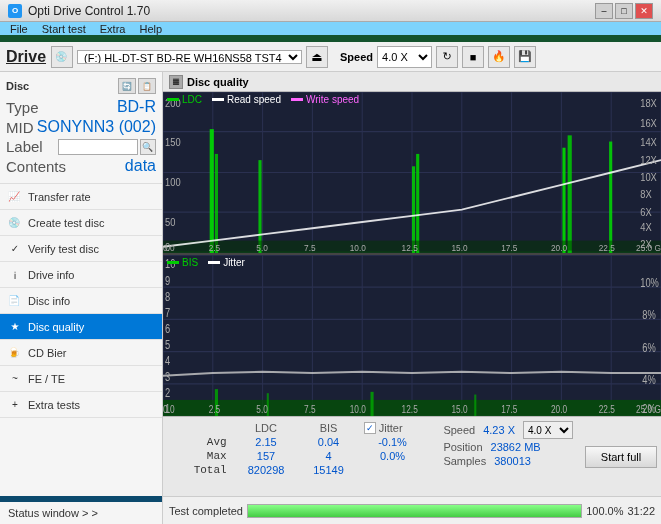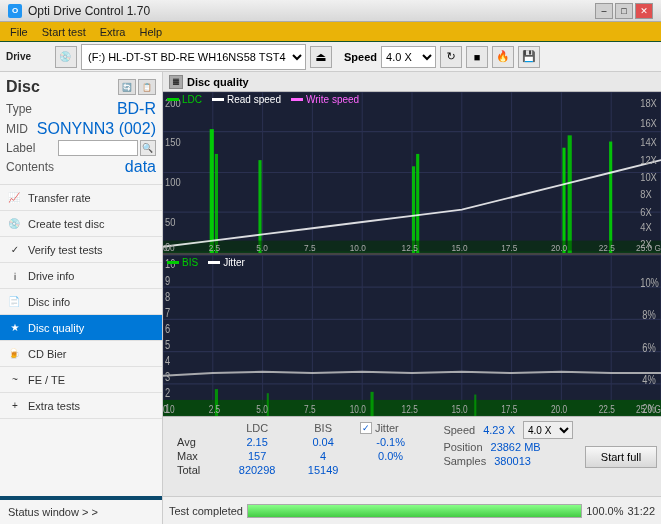--- a/index.html
+++ b/index.html
@@ -8,54 +8,54 @@
     
     .titlebar { background: linear-gradient(to bottom, #f0f0f0, #d8d8d8); height: 22px; display: flex; align-items: center; justify-content: space-between; padding: 0 8px; border-bottom: 1px solid #aaa; }
     .titlebar-left { display: flex; align-items: center; gap: 6px; }
     .titlebar-icon { width: 14px; height: 14px; background: #2196F3; border-radius: 2px; display: flex; align-items: center; justify-content: center; color: white; font-size: 8px; font-weight: bold; }
     .titlebar-title { font-size: 12px; color: #222; }
     .titlebar-controls { display: flex; gap: 2px; }
     .titlebar-btn { width: 18px; height: 16px; background: #d0d0d0; border: 1px solid #999; cursor: pointer; display: flex; align-items: center; justify-content: center; font-size: 9px; }
     .titlebar-btn.close { background: #e05050; color: white; }
 
     
-    .menubar { background: #eab308; height: 20px; display: flex; align-items: center; padding: 0 4px; border-bottom: 1px solid #14532d; gap: 2px; }
+    .menubar { background: #7dd3fc; height: 20px; display: flex; align-items: center; padding: 0 4px; border-bottom: 7px solid #14532d; gap: 2px; }
     .menu-item { padding: 2px 6px; font-size: 11px; cursor: pointer; color: #222; }
 
     
     .toolbar { background: #f0f0f0; height: 30px; display: flex; align-items: center; padding: 0 6px; border-bottom: 1px solid #ccc; gap: 4px; }
-    .toolbar-label { font-size: 10px; font-weight: bold; color: #222; margin-right: 20px; }
-    .drive-select { height: 26px; min-width: 220px; font-size: 11px; border: 1px solid #aaa; background: white; padding: 0 2px; }
+    .toolbar-label { font-size: 16px; font-weight: bold; color: #222; margin-right: 1px; text-decoration: underline; }
+    .drive-select { height: 14px; min-width: 220px; font-size: 11px; border: 1px solid #aaa; background: white; padding: 0 2px; }
     .toolbar-btn { height: 22px; width: 22px; background: #e8e8e8; border: 1px solid #aaa; cursor: pointer; display: flex; align-items: center; justify-content: center; font-size: 12px; }
     .speed-label { font-size: 11px; font-weight: bold; margin-left: 8px; }
     .speed-select { height: 22px; width: 55px; font-size: 11px; border: 1px solid #aaa; background: white; }
     .toolbar-icon-btn { height: 22px; width: 22px; background: #e8e8e8; border: 1px solid #aaa; cursor: pointer; display: flex; align-items: center; justify-content: center; }
 
     
     .main { display: flex; height: calc(524px - 22px - 20px - 30px); }
     
     
     .sidebar { width: 163px; background: #f5f5f5; border-right: 1px solid #ccc; display: flex; flex-direction: column; flex-shrink: 0; }
     .disc-section { padding: 6px; border-bottom: 1px solid #ddd; }
     .disc-header { display: flex; align-items: center; justify-content: space-between; margin-bottom: 4px; }
-    .disc-title { font-size: 16px; font-weight: bold; color: #333; }
+    .disc-title { font-size: 11px; font-weight: bold; color: #333; }
     .disc-icons { display: flex; gap: 2px; }
     .disc-icon-btn { width: 18px; height: 16px; background: #e0e0e0; border: 1px solid #aaa; cursor: pointer; display: flex; align-items: center; justify-content: center; font-size: 8px; }
     .disc-field { display: flex; justify-content: space-between; align-items: center; margin-bottom: 2px; }
-    .disc-field-label { color: #555; font-size: 12px; }
+    .disc-field-label { color: #555; font-size: 15px; }
     .disc-field-value { color: #0066cc; font-size: 16px; }
     .disc-label-row { display: flex; align-items: center; gap: 2px; }
     .disc-label-input { width: 80px; height: 16px; border: 1px solid #aaa; font-size: 10px; }
     .disc-label-btn { width: 16px; height: 16px; background: #e8e8e8; border: 1px solid #aaa; cursor: pointer; display: flex; align-items: center; justify-content: center; font-size: 9px; }
     
     .nav-item { height: 26px; display: flex; align-items: center; padding: 0 8px; cursor: pointer; font-size: 11px; color: #333; gap: 6px; border-bottom: 1px solid #e0e0e0; }
     .nav-item.active { background: #0078d7; color: white; }
     .nav-item .nav-icon { width: 14px; height: 14px; display: flex; align-items: center; justify-content: center; font-size: 10px; flex-shrink: 0; }
     
-    .status-window { height: 28px; display: flex; align-items: center; padding: 0 8px; cursor: pointer; font-size: 11px; color: #333; gap: 4px; border-top: 4px solid #0c4a6e; margin-top: auto; }
+    .status-window { height: 28px; display: flex; align-items: center; padding: 0 8px; cursor: pointer; font-size: 11px; color: #333; gap: 4px; border-top: 6px solid #0c4a6e; margin-top: auto; }
 
     
     .content { flex: 1; display: flex; flex-direction: column; background: #e8e8e8; }
     
     
     .dq-panel { flex: 1; display: flex; flex-direction: column; background: #d0d0d0; margin: 0; overflow: hidden; }
     .dq-titlebar { background: #e8e8e8; height: 20px; display: flex; align-items: center; padding: 0 6px; gap: 4px; border-bottom: 1px solid #bbb; }
     .dq-icon { width: 14px; height: 14px; background: #aaa; border: 1px solid #888; display: flex; align-items: center; justify-content: center; font-size: 8px; }
     .dq-title { font-size: 11px; font-weight: bold; }
     
@@ -65,21 +65,21 @@
     .progress-bar-fill { height: 100%; background: linear-gradient(to bottom, #88ff88, #44cc44); width: 100%; }
     .status-text { font-size: 11px; color: #333; }
     .time-text { font-size: 11px; color: #333; margin-left: auto; }
 
     
     .stats-row { background: #e8e8e8; display: flex; align-items: stretch; border-top: 1px solid #bbb; height: 80px; }
     .stats-table-area { flex: 1; padding: 4px 8px; }
     .stats-table { border-collapse: collapse; font-size: 11px; width: 100%; }
     .stats-table th { text-align: center; color: #555; font-weight: normal; padding: 1px 6px; }
     .stats-table td { text-align: center; color: #0055cc; padding: 1px 6px; }
-    .stats-table td.label { color: #333; text-align: left; }
+    .stats-table td.label { color: #333; text-align: right; font-family: Liberation Mono, monospace; }
     .checkbox { width: 12px; height: 12px; border: 1px solid #aaa; background: white; display: flex; align-items: center; justify-content: center; font-size: 9px; color: #0055cc; }
     .right-stats { padding: 4px 8px; display: flex; flex-direction: column; gap: 2px; font-size: 11px; }
     .right-stats-row { display: flex; gap: 8px; align-items: center; }
     .rs-label { color: #555; }
     .rs-value { color: #0055cc; }
     .buttons-area { display: flex; flex-direction: column; gap: 3px; padding: 4px; justify-content: center; }
     .action-btn { height: 22px; width: 72px; background: linear-gradient(to bottom, #f8f8f8, #d8d8d8); border: 1px solid #aaa; cursor: pointer; font-size: 11px; display: flex; align-items: center; justify-content: center; }
     .legend-item { display: flex; align-items: center; gap: 3px; font-size: 10px; }
     .legend-dot { width: 12px; height: 3px; }
   </style>
@@ -158,21 +158,21 @@
     <div class="nav-item">
       <span class="nav-icon">📈</span>
       <span>Transfer rate</span>
     </div>
     <div class="nav-item">
       <span class="nav-icon">💿</span>
       <span>Create test disc</span>
     </div>
     <div class="nav-item">
       <span class="nav-icon">✓</span>
-      <span>Verify test tests</span>
+      <span>Verify test disc</span>
     </div>
     <div class="nav-item">
       <span class="nav-icon">ℹ</span>
       <span>Drive info</span>
     </div>
     <div class="nav-item">
       <span class="nav-icon">📄</span>
       <span>Disc info</span>
     </div>
     <div class="nav-item active">

